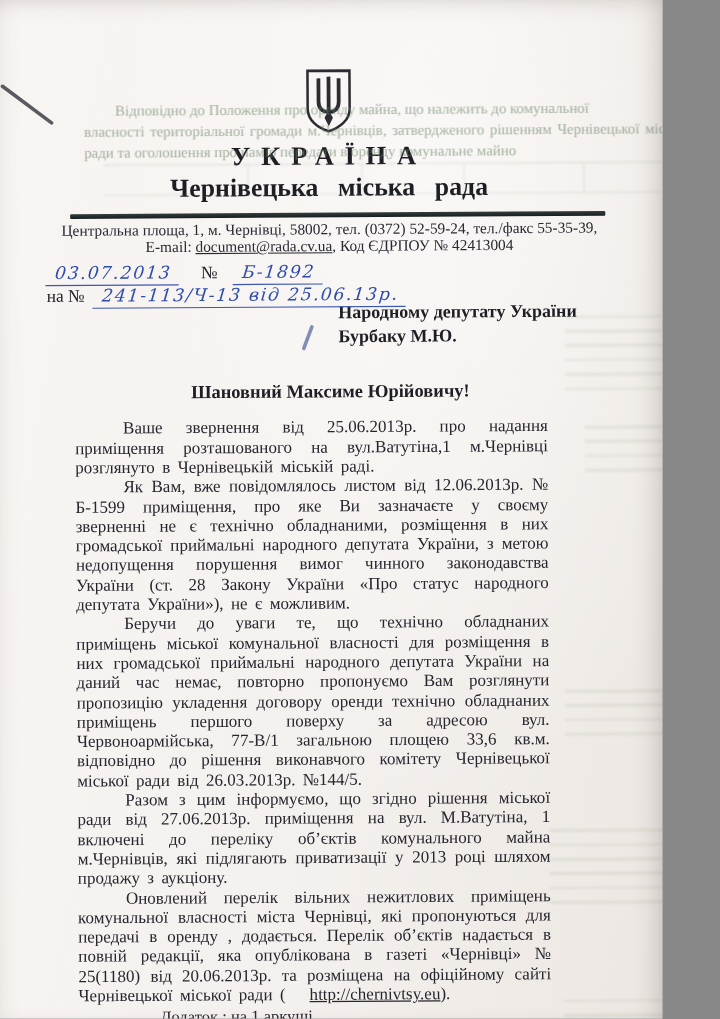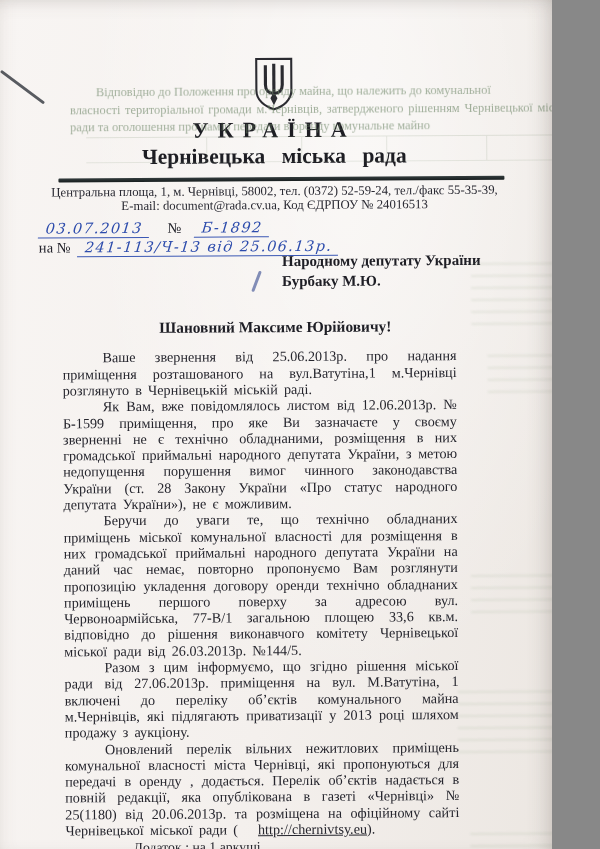--- a/index.html
+++ b/index.html
@@ -32,21 +32,21 @@
     filter:blur(.7px);}
   .tablehint i{position:absolute;top:0;bottom:0;width:1px;background:rgba(120,140,110,.5);}
   
   .emblem{display:block;margin:56px auto 0;}
   .country{margin:5px 0 0;text-align:center;font-size:22px;font-weight:bold;
     letter-spacing:9px;color:#1d1d23;}
   .council{margin:1px 0 0;text-align:center;font-size:21.5px;font-weight:bold;
     word-spacing:11px;color:#1d1d23;}
   .rule{height:4px;margin:8px 46px 0 60px;background:linear-gradient(#343d3e,#171d1e);border-radius:1px;}
   .address{margin-top:3px;text-align:center;font-size:12.8px;line-height:14.2px;color:#2a2a33;}
-  .address .uline{}
+  .address .uline{text-decoration:underline;}
   
   .ref{margin:7px 0 0 40px;font-size:14.5px;color:#26262e;}
   .ref-row{height:17px;}
   .hw{display:inline-block;font-family:"DejaVu Serif",serif;font-style:italic;
     color:#2d4cac;letter-spacing:1.4px;font-size:14.5px;
     border-bottom:1.6px solid #3a57b4;padding:0 7px 1px;transform:skewX(-6deg);}
   .printed{font-style:normal;color:#23232b;}
   .tick{position:absolute;left:256px;top:214px;width:2.6px;height:22px;background:#6d7aab;
     border-radius:2px;transform:rotate(21deg);opacity:.85;}
   
@@ -97,21 +97,21 @@
       <path d="M30 10 V54" stroke="#2b2b31" stroke-width="4.5"></path>
       <path d="M30 50 L25 59 L30 69 L35 59 Z" fill="#2b2b31"></path>
     </svg>
 
     <h1 class="country">УКРАЇНА</h1>
     <h2 class="council">Чернівецька міська рада</h2>
     <div class="rule"></div>
 
     <div class="address">
       <div>Центральна площа, 1, м. Чернівці, 58002, тел. (0372) 52-59-24, тел./факс 55-35-39,</div>
-      <div><span>E-mail: </span><span class="uline">document@rada.cv.ua</span><span>, Код ЄДРПОУ № 24016513</span></div>
+      <div><span>E-mail: </span><span class="uline">document@rada.cv.ua</span><span>, Код ЄДРПОУ № 42413004</span></div>
     </div>
 
     <div class="ref">
       <div class="ref-row">
         <span class="hw">03.07.2013</span>
         <span class="printed" style="margin-left:14px;">№</span>
         <span class="hw" style="margin-left:10px;">Б-1892</span>
       </div>
       <div class="ref-row" style="margin-top:2px;">
         <span class="printed">на №</span>

